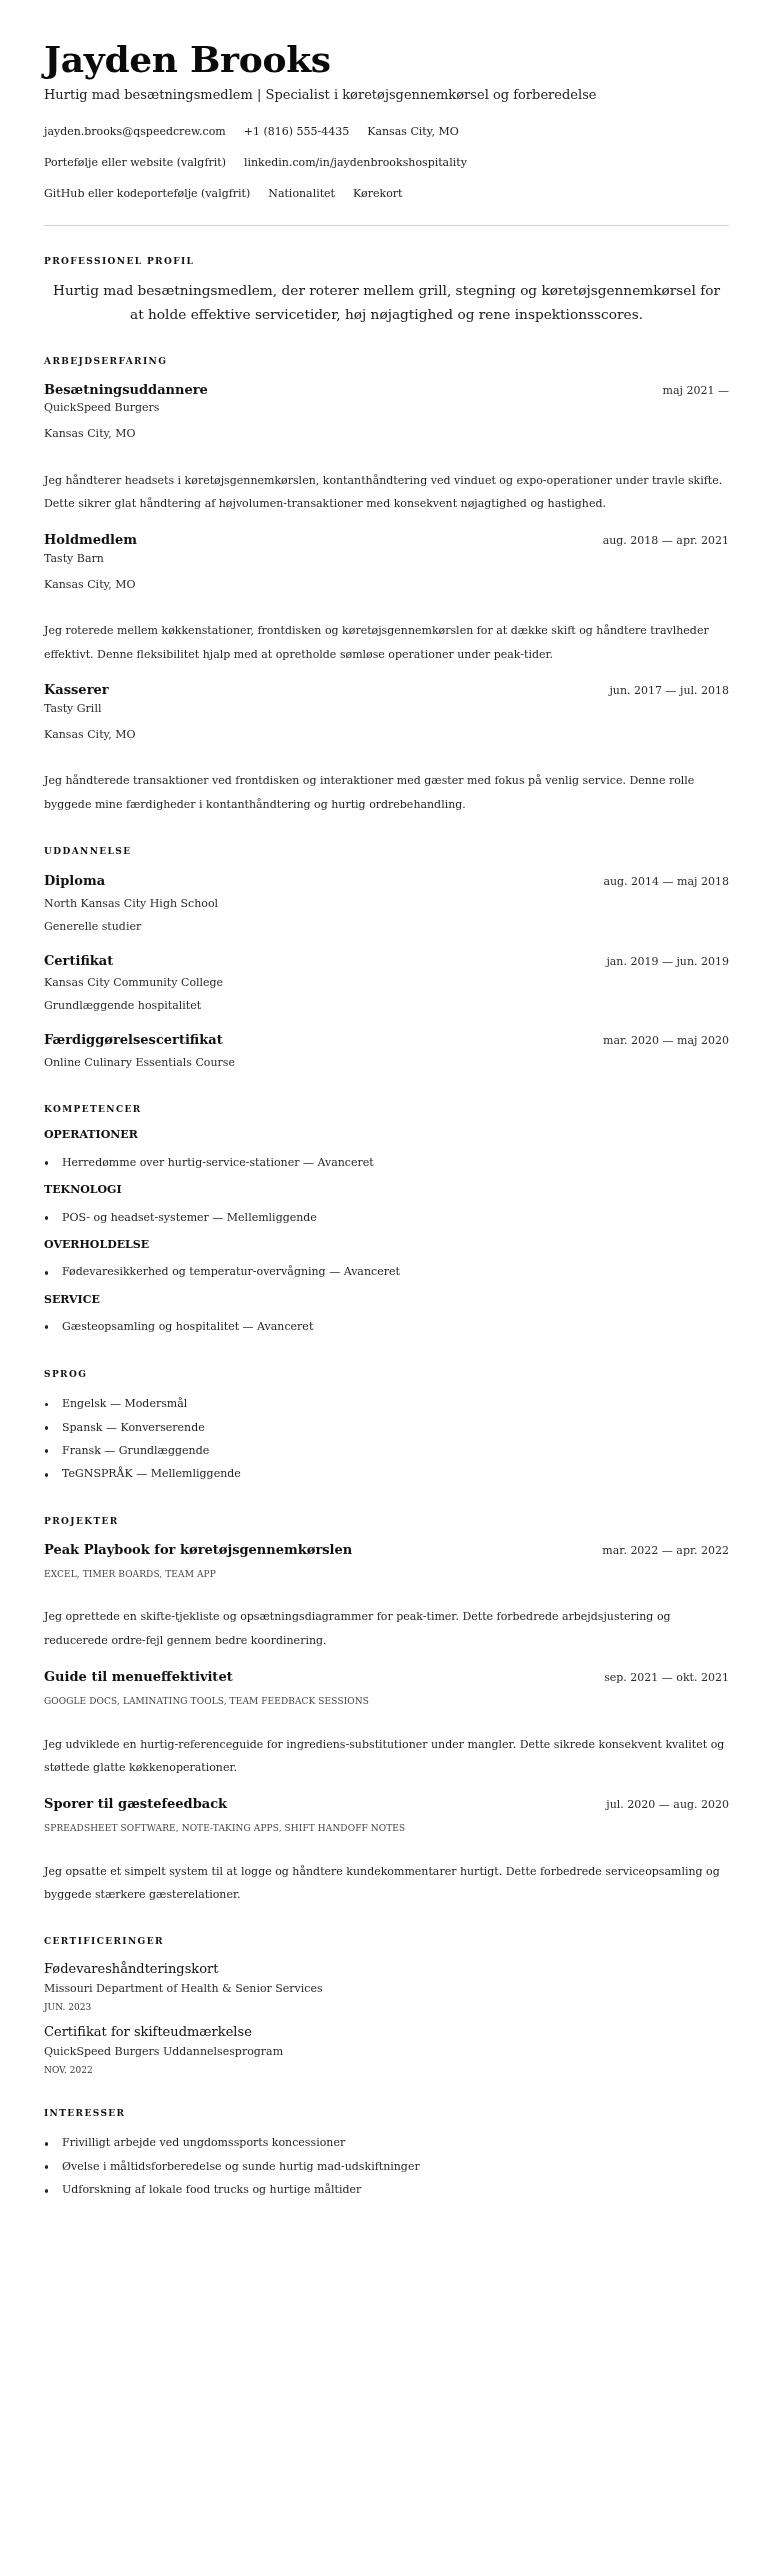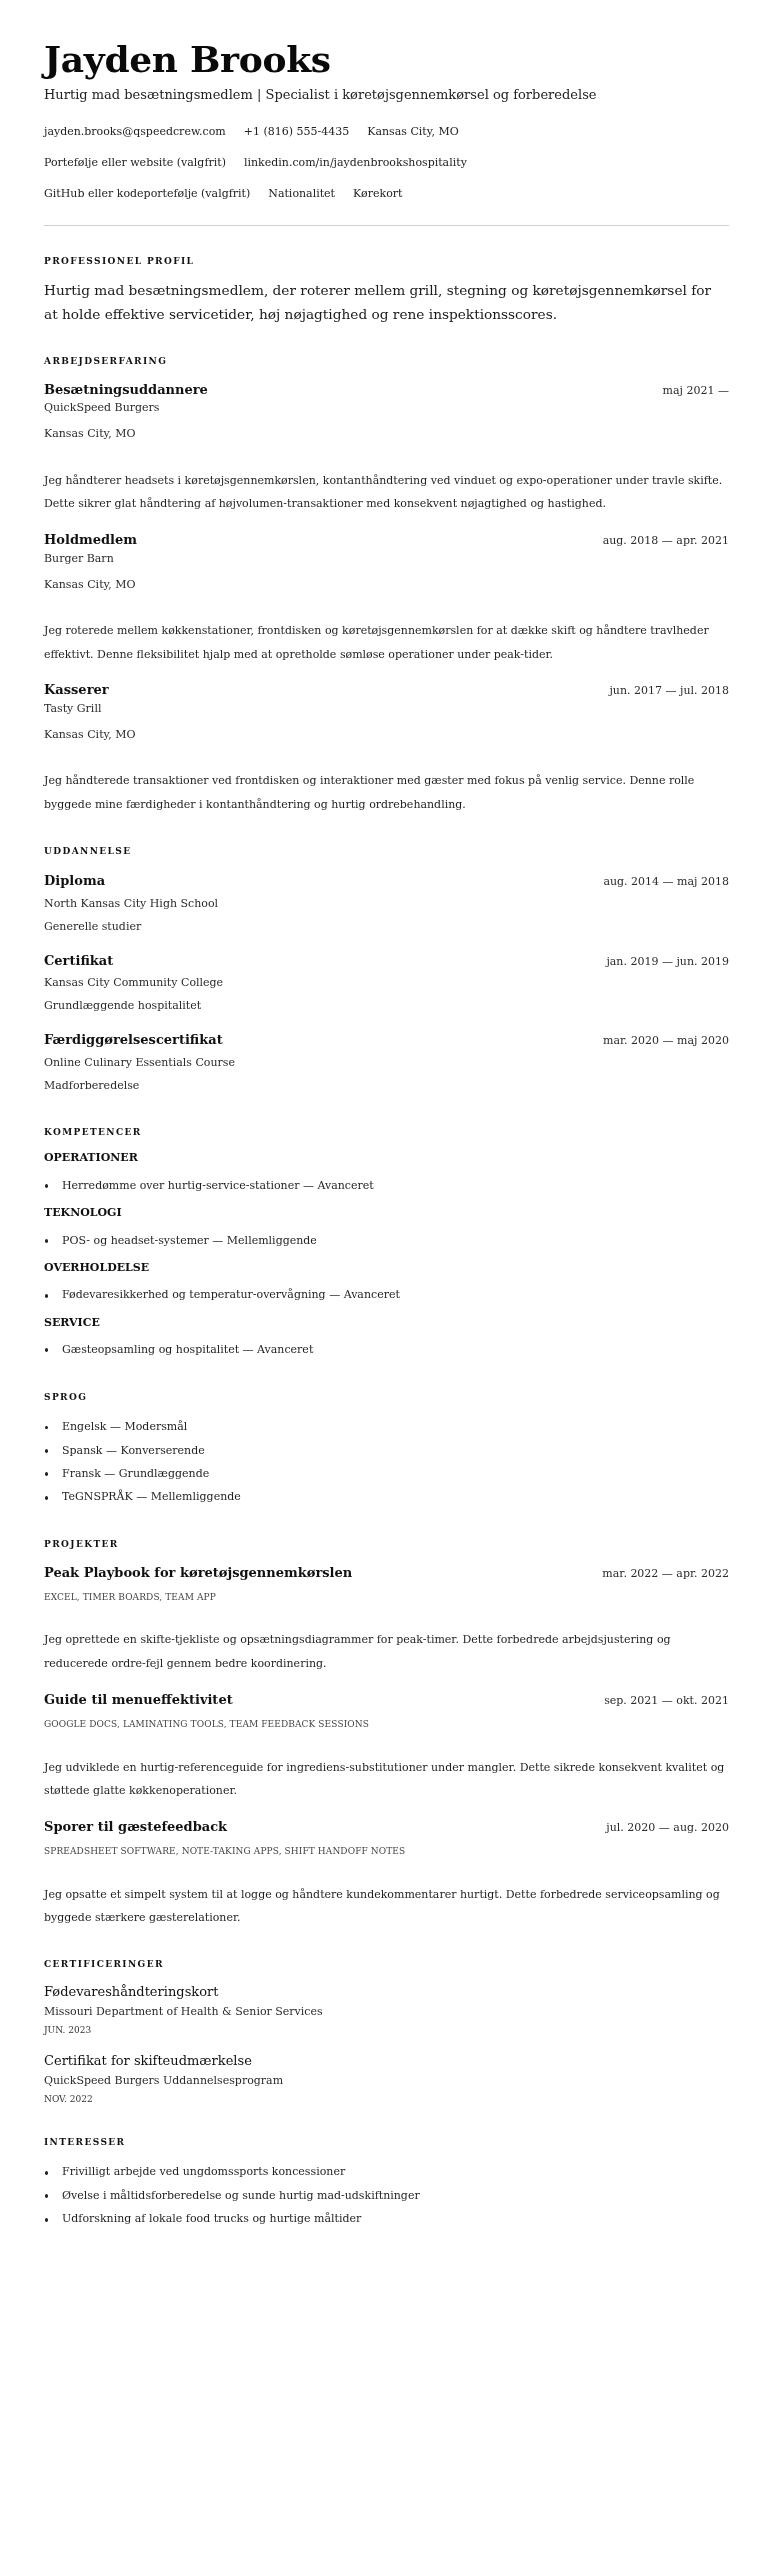--- a/index.html
+++ b/index.html
@@ -56,20 +56,21 @@
       text-transform: uppercase;
       color: #111;
       margin: 0 0 11.7px 0;
       line-height: 13px;
     }
     .profile-text {
       font-size: 13.7px;
       line-height: 23.4px;
       color: #1a1a1a;
       margin: 0;
+      text-align: center;
     }
     .entry { margin-top: 14.3px; }
     .entry:first-of-type { margin-top: 0; }
     .entry-head {
       display: flex;
       justify-content: space-between;
       align-items: baseline;
     }
     .entry-title {
       font-size: 13px;
@@ -137,21 +138,21 @@
     .proj .entry:first-of-type { margin-top: 0; }
     .proj-tools {
       font-size: 9px;
       color: #444;
       text-transform: uppercase;
       line-height: 15.6px;
       margin-top: 6.5px;
       letter-spacing: 0.1px;
     }
     .proj .entry-desc { margin-top: 23.4px; }
-    .cert { margin-top: 15px; }
+    .cert { margin-top: 9px; }
     .cert:first-of-type { margin-top: 0; }
     .cert-title {
       font-size: 13px;
       font-weight: normal;
       color: #111;
       line-height: 18px;
     }
     .cert-org {
       font-size: 11px;
       color: #2a2a2a;
@@ -202,21 +203,21 @@
       <div class="entry-sub">QuickSpeed Burgers</div>
       <div class="entry-loc">Kansas City, MO</div>
       <p class="entry-desc">Jeg håndterer headsets i køretøjsgennemkørslen, kontanthåndtering ved vinduet og expo-operationer under travle skifte. Dette sikrer glat håndtering af højvolumen-transaktioner med konsekvent nøjagtighed og hastighed.</p>
     </div>
 
     <div class="entry">
       <div class="entry-head">
         <span class="entry-title">Holdmedlem</span>
         <span class="entry-dates">aug. 2018 — apr. 2021</span>
       </div>
-      <div class="entry-sub">Burger Barn</div>
+      <div class="entry-sub">Tasty Barn</div>
       <div class="entry-loc">Kansas City, MO</div>
       <p class="entry-desc">Jeg roterede mellem køkkenstationer, frontdisken og køretøjsgennemkørslen for at dække skift og håndtere travlheder effektivt. Denne fleksibilitet hjalp med at opretholde sømløse operationer under peak-tider.</p>
     </div>
 
     <div class="entry">
       <div class="entry-head">
         <span class="entry-title">Kasserer</span>
         <span class="entry-dates">jun. 2017 — jul. 2018</span>
       </div>
       <div class="entry-sub">Tasty Grill</div>
@@ -245,21 +246,20 @@
       <div class="entry-sub">Kansas City Community College</div>
       <div class="entry-field">Grundlæggende hospitalitet</div>
     </div>
 
     <div class="entry">
       <div class="entry-head">
         <span class="entry-title">Færdiggørelsescertifikat</span>
         <span class="entry-dates">mar. 2020 — maj 2020</span>
       </div>
       <div class="entry-sub">Online Culinary Essentials Course</div>
-      <div class="entry-field">Madforberedelse</div>
     </div>
   </section>
 
   <section class="section">
     <h2 class="section-title">Kompetencer</h2>
 
     <div>
       <h3 class="skill-cat">Operationer</h3>
       <ul class="bullets">
         <li>Herredømme over hurtig-service-stationer — Avanceret</li>

